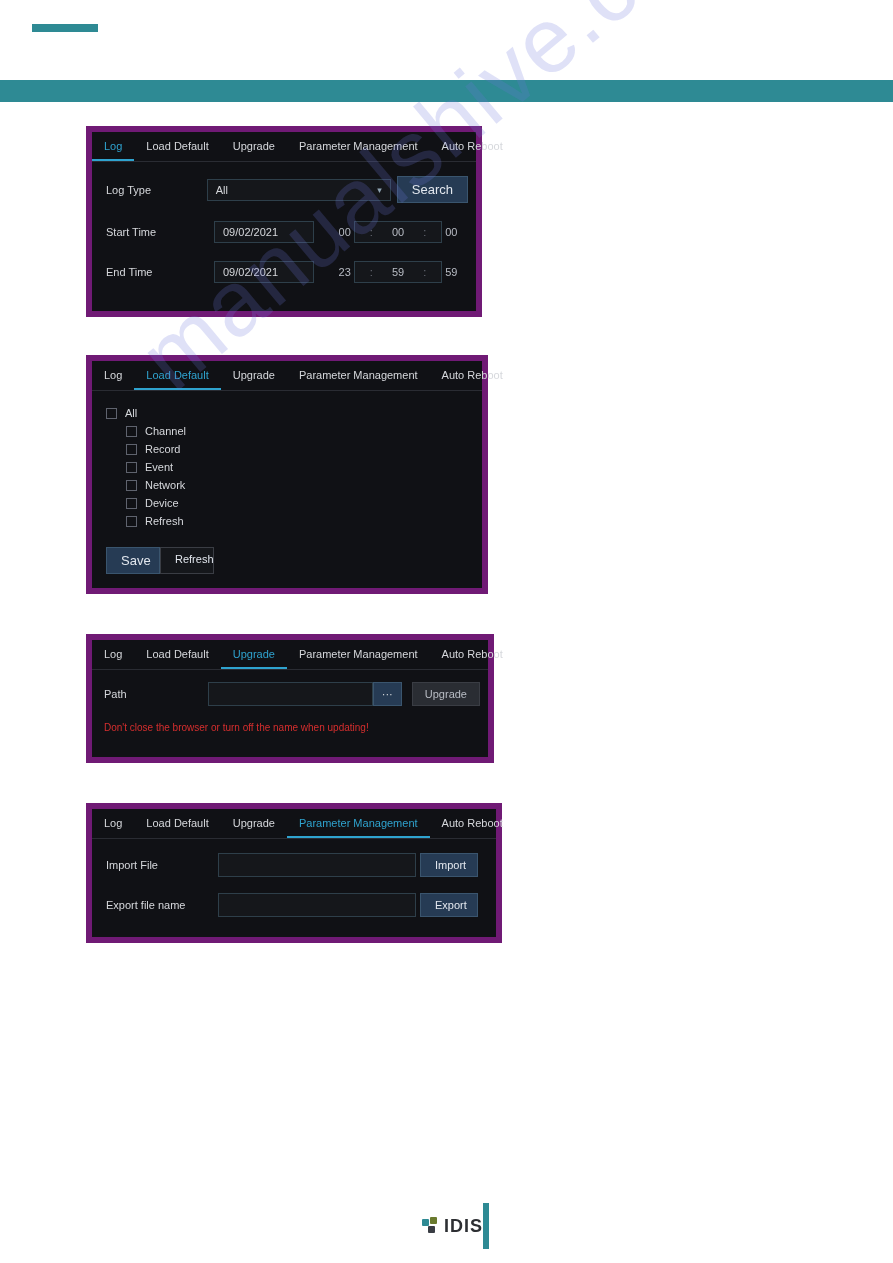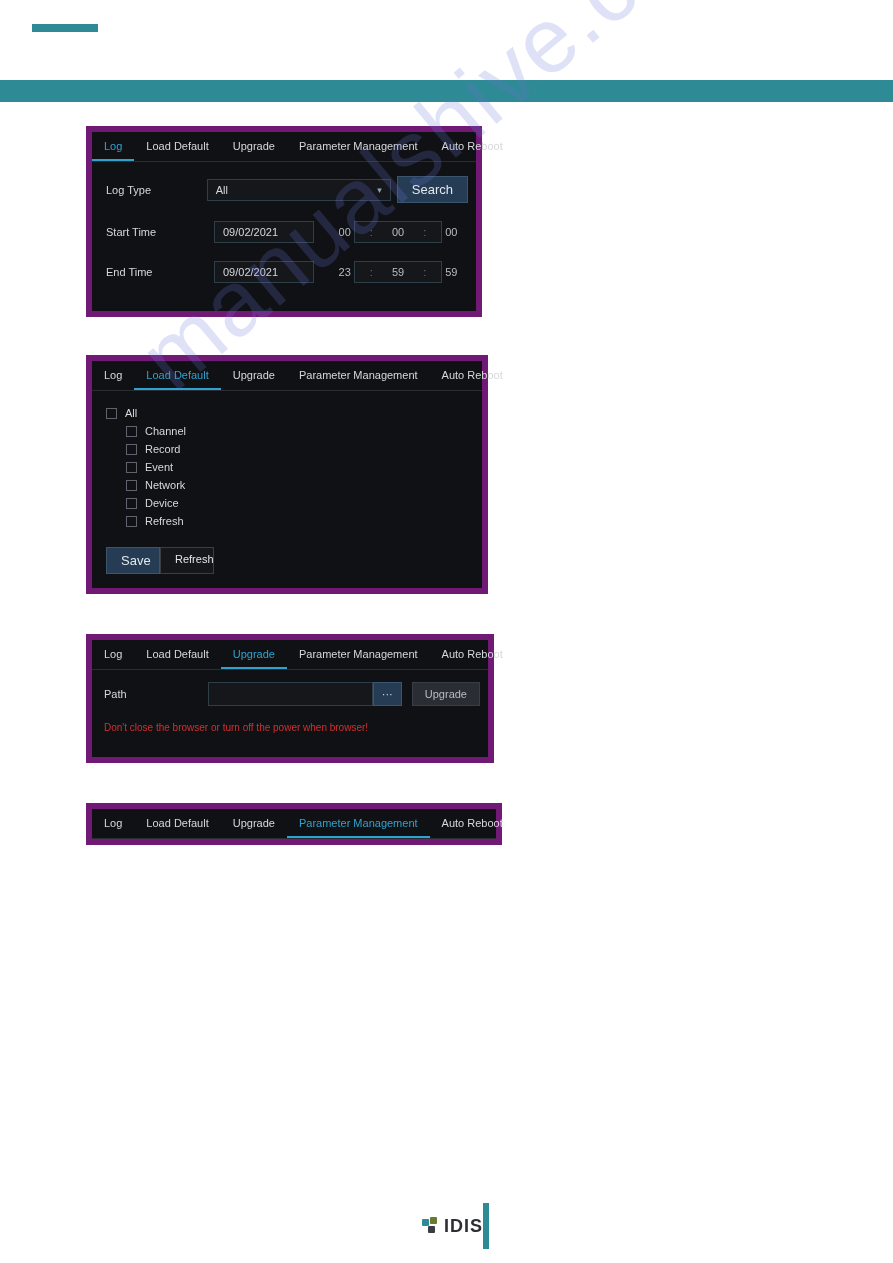--- a/index.html
+++ b/index.html
@@ -156,31 +156,43 @@
     <div class="tab">Parameter Management</div>
     <div class="tab">Auto Reboot</div>
   </div>
   <div class="body3">
     <div class="row" style="margin-bottom:10px">
       <div class="label">Path</div>
       <div class="path-input"></div>
       <div class="browse-btn">···</div>
       <div class="upgrade-btn">Upgrade</div>
     </div>
-    <div class="warning">Don't close the browser or turn off the power when browser!</div>
+    <div class="warning">Don't close the browser or turn off the name when updating!</div>
   </div>
 </div>
 
 <div class="panel panel4">
   <div class="tabs">
     <div class="tab">Log</div>
     <div class="tab">Load Default</div>
     <div class="tab">Upgrade</div>
     <div class="tab active">Parameter Management</div>
     <div class="tab">Auto Reboot</div>
+  </div>
+  <div class="body4">
+    <div class="row4">
+      <div class="label4">Import File</div>
+      <div class="text-input"></div>
+      <div class="io-btn">Import</div>
+    </div>
+    <div class="row4">
+      <div class="label4">Export file name</div>
+      <div class="text-input"></div>
+      <div class="io-btn">Export</div>
+    </div>
   </div>
 </div>
 
 <div class="footer">
   <div class="logo">
     <div class="logo-mark">
       <div class="sq sq1"></div>
         <div class="sq sq2"></div>
         <div class="sq sq3"></div>
     </div>

